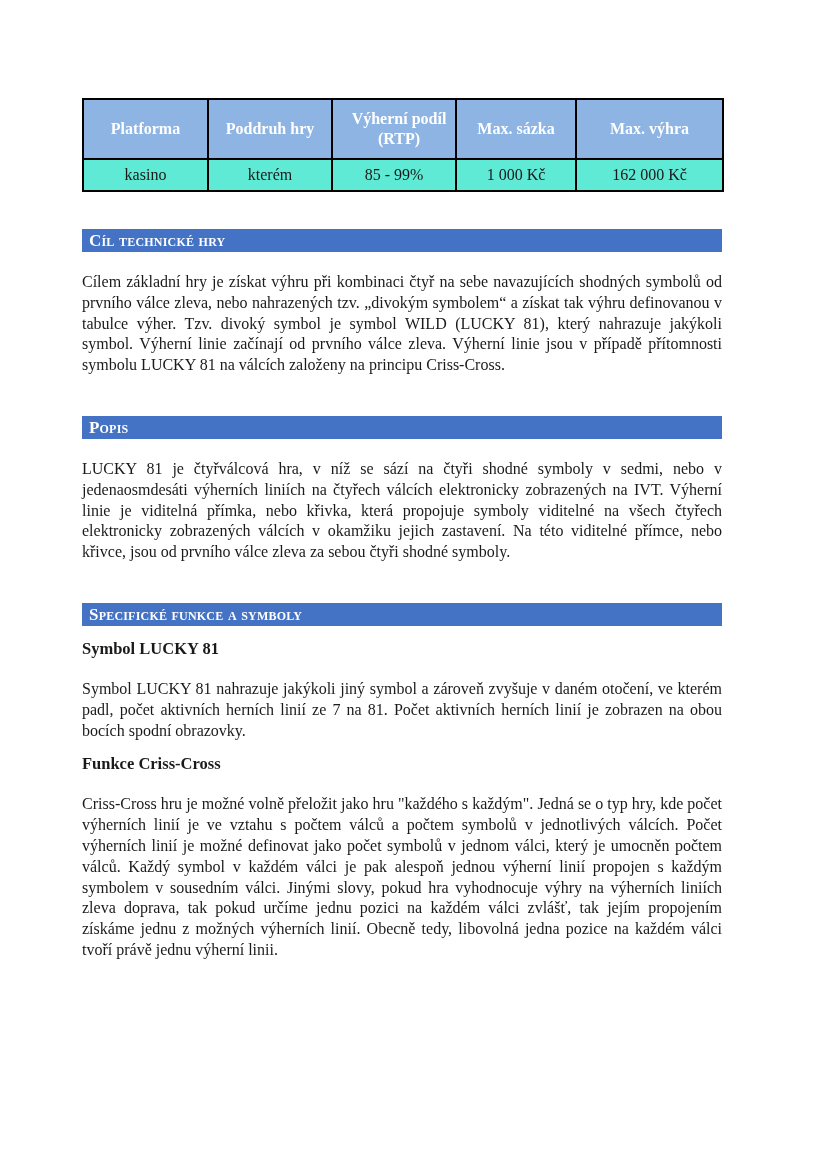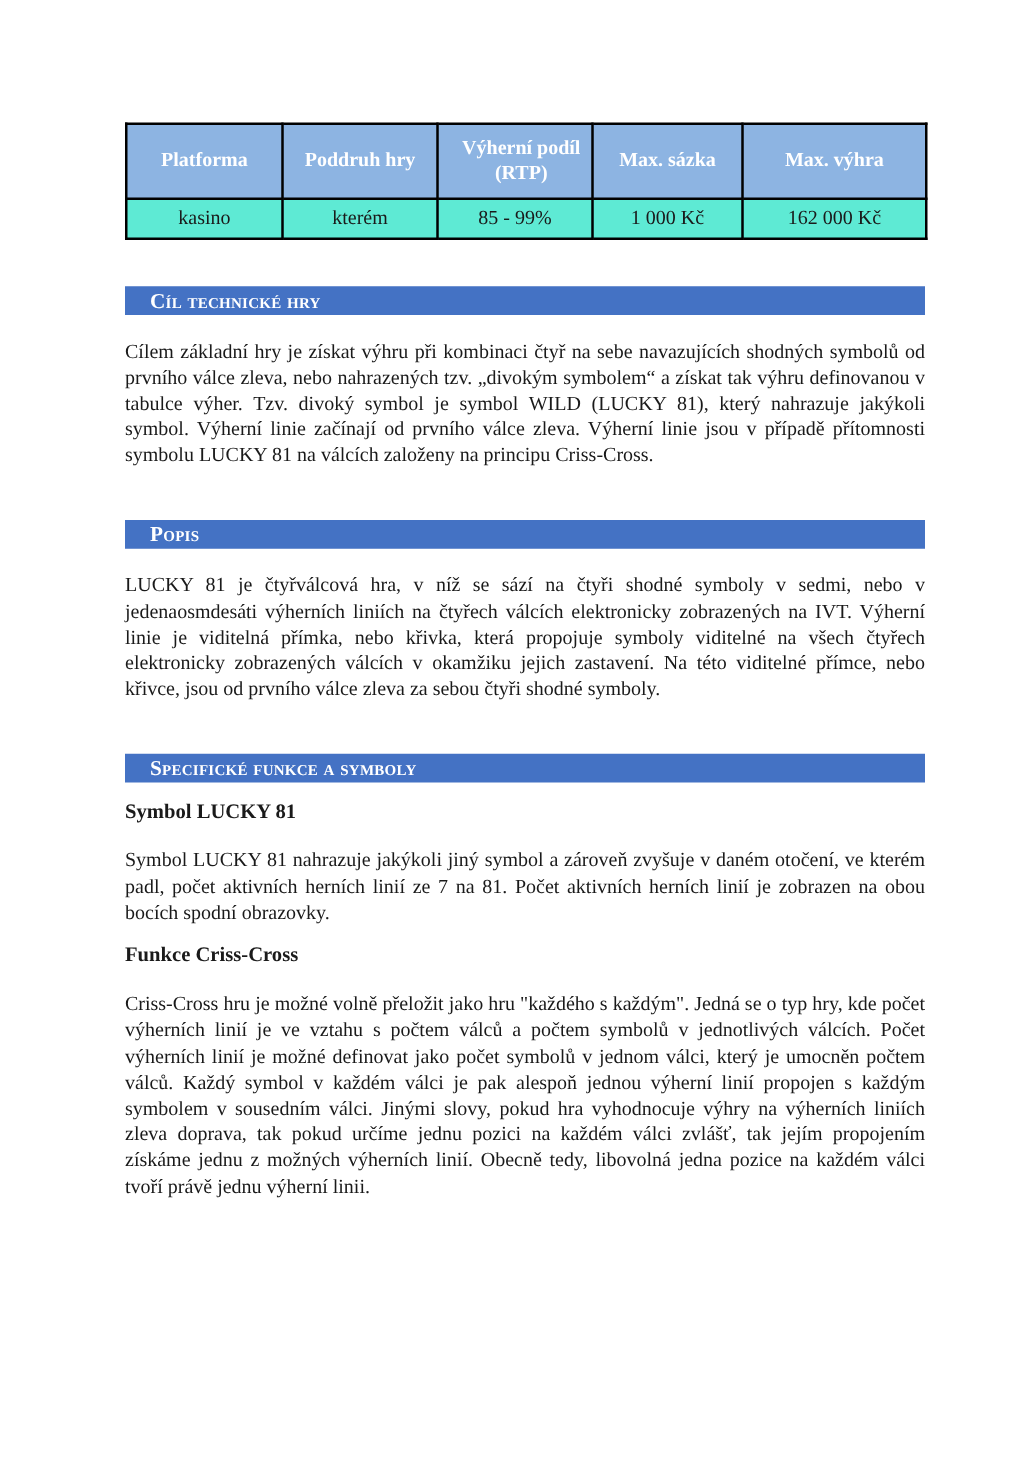--- a/index.html
+++ b/index.html
@@ -9,21 +9,21 @@
     width: 827px;
     height: 1169px;
     margin: 0 auto;
     background: #ffffff;
     font-family: "Liberation Serif", "DejaVu Serif", serif;
     color: #1a1a1a;
     overflow: hidden;
   }
   .content {
     position: absolute;
-    left: 100px;
+    left: 82px;
     top: 98px;
     width: 640px;
   }
   
   table.game-info {
     border-collapse: collapse;
     width: 640px;
     table-layout: fixed;
     margin: 0;
   }
@@ -50,21 +50,21 @@
   col.c4 { width: 120px; }
   col.c5 { width: 147px; }
   
   .bar {
     color: #ffffff;
     font-weight: bold;
     font-variant: small-caps;
     font-size: 17px;
     line-height: 21px;
     height: 23px;
-    padding: 1px 0 1px 20px;
+    padding: 1px 0 1px 7px;
     letter-spacing: 0.2px;
   }
   .bar.first { margin-top: 37px; }
   .bar.later { margin-top: 40px; }
   
   p.body {
     margin: 20px 0 0 0;
     font-size: 16px;
     line-height: 20.8px;
     text-align: justify;

